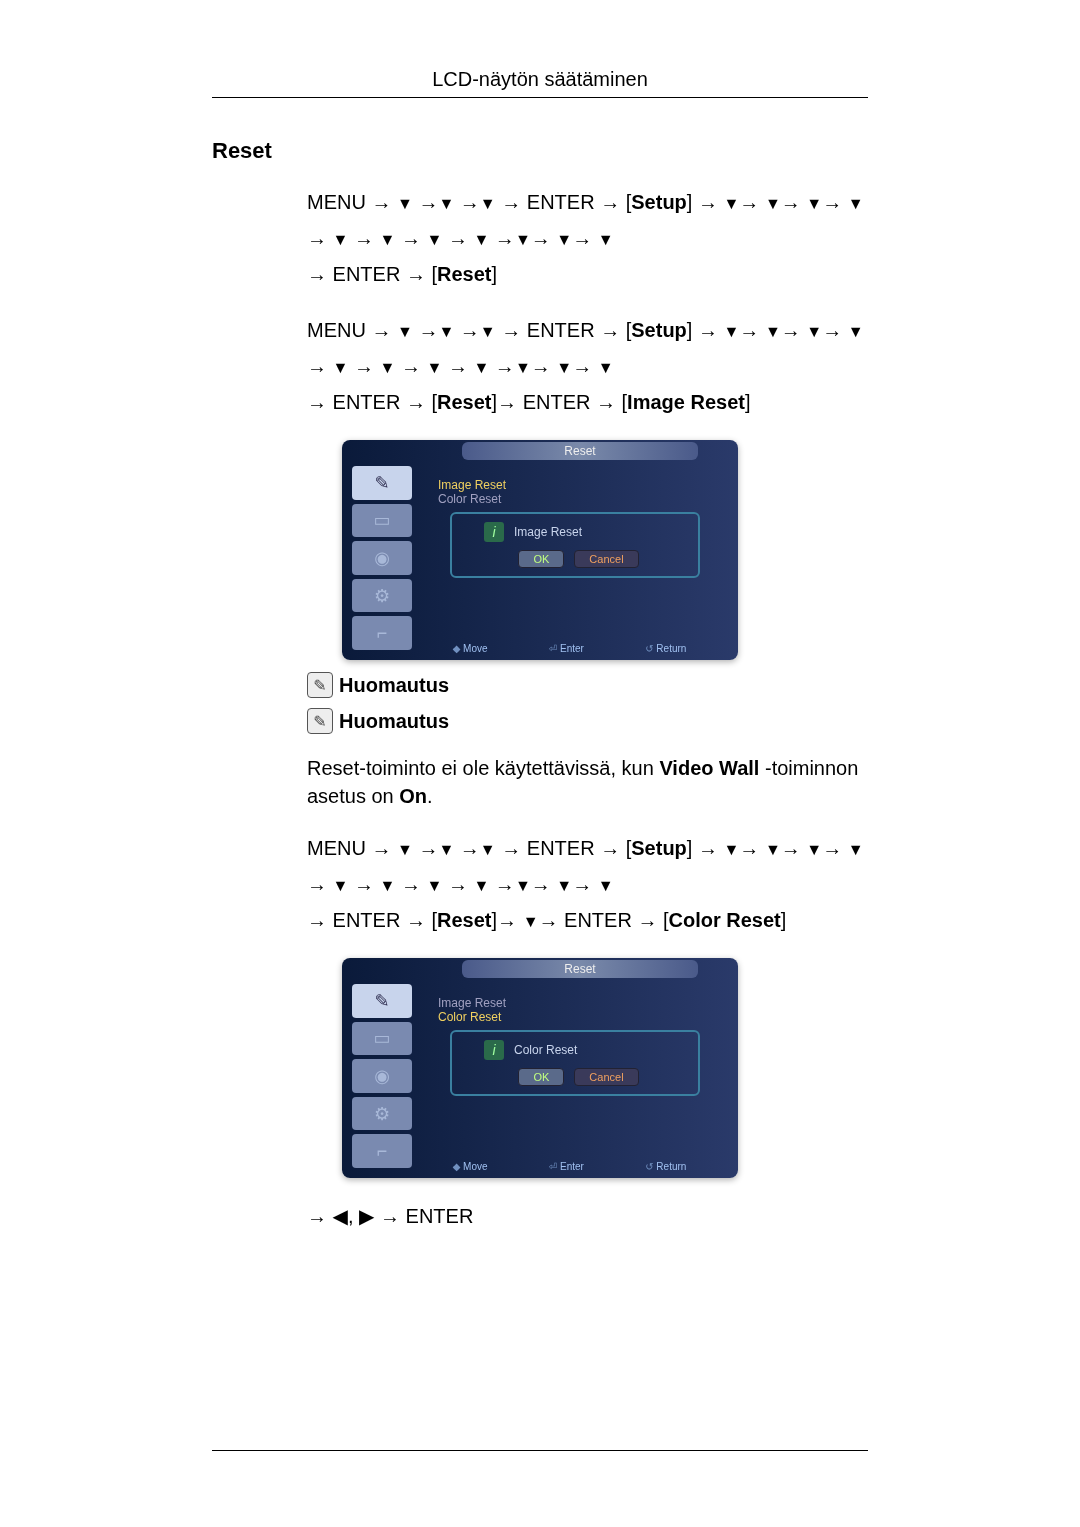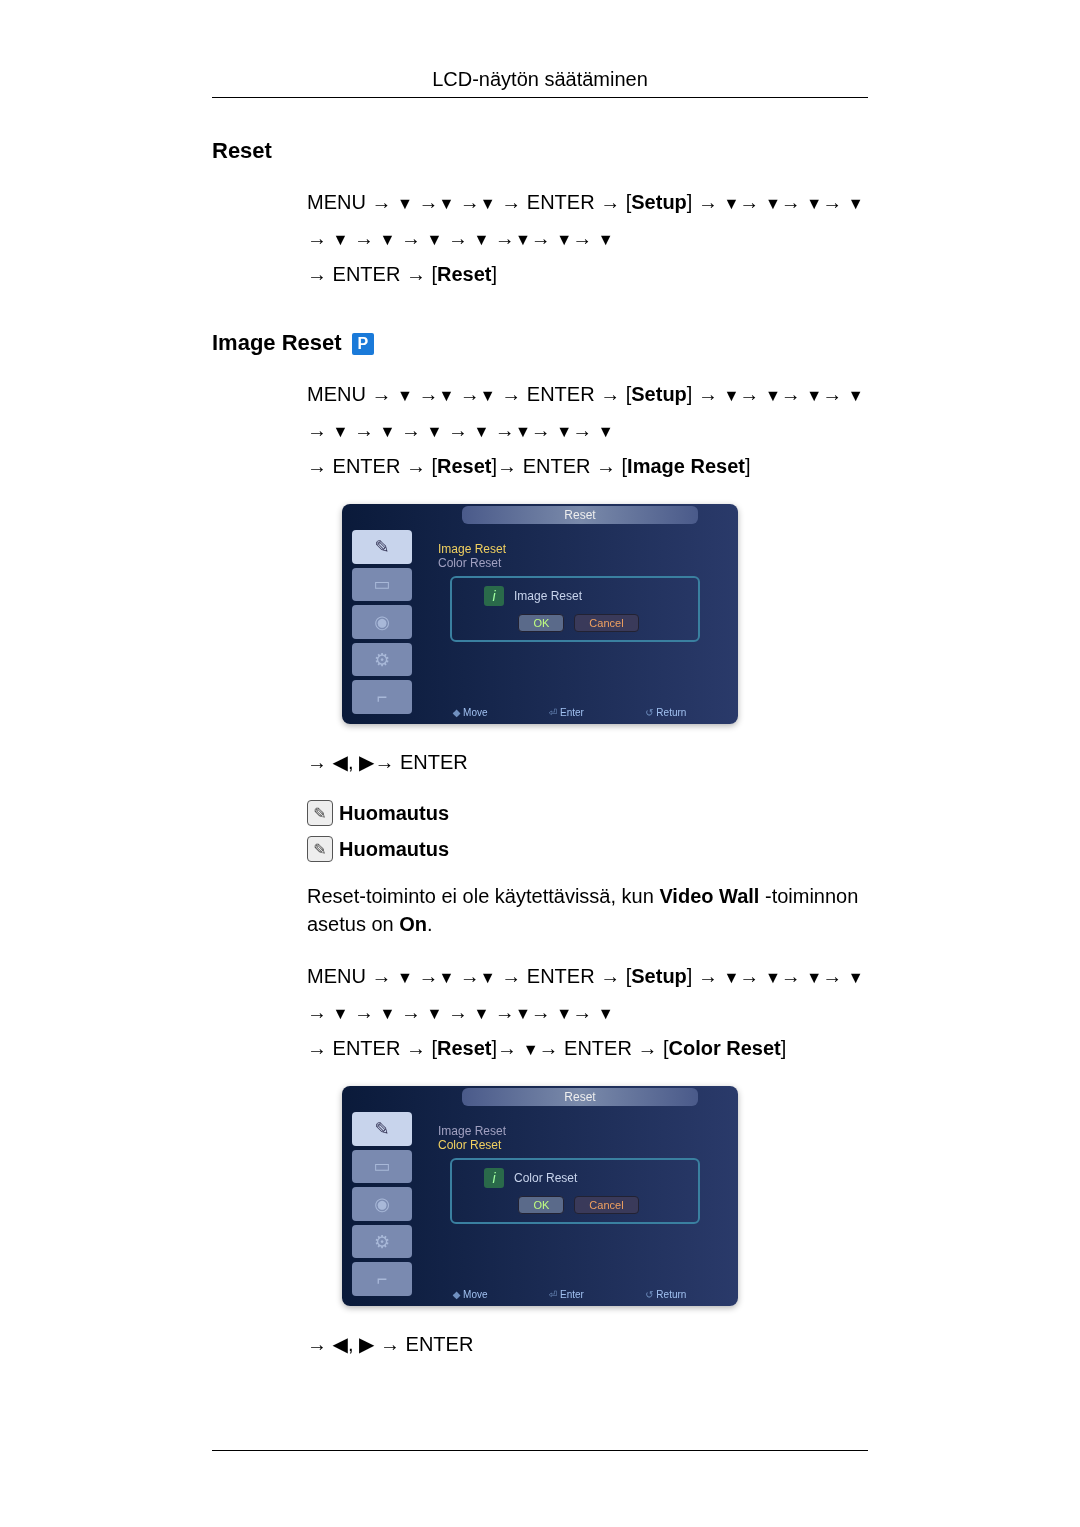--- a/index.html
+++ b/index.html
@@ -223,24 +223,20 @@
 
   <div class="header-title">LCD-näytön säätäminen</div>
   <hr class="hr-top">
 
   <div class="section-heading">Reset</div>
   <p class="nav-seq">
     <span>MENU</span> → <span class="arrow-down">▼</span> →<span class="arrow-down">▼</span> →<span class="arrow-down">▼</span> → <span>ENTER</span> → [<span class="bracket-label">Setup</span>] → <span class="arrow-down">▼</span>→ <span class="arrow-down">▼</span>→ <span class="arrow-down">▼</span>→ <span class="arrow-down">▼</span> → <span class="arrow-down">▼</span> → <span class="arrow-down">▼</span> → <span class="arrow-down">▼</span> → <span class="arrow-down">▼</span> →<span class="arrow-down">▼</span>→ <span class="arrow-down">▼</span>→ <span class="arrow-down">▼</span><br>
     → <span>ENTER</span> → [<span class="bracket-label">Reset</span>]
   </p>
 
-  <div class="section-heading">
-    <span>Image Reset</span>
-    <span class="mode-badge badge-p">P</span>
-  </div>
   <p class="nav-seq">
     <span>MENU</span> → <span class="arrow-down">▼</span> →<span class="arrow-down">▼</span> →<span class="arrow-down">▼</span> → <span>ENTER</span> → [<span class="bracket-label">Setup</span>] → <span class="arrow-down">▼</span>→ <span class="arrow-down">▼</span>→ <span class="arrow-down">▼</span>→ <span class="arrow-down">▼</span> → <span class="arrow-down">▼</span> → <span class="arrow-down">▼</span> → <span class="arrow-down">▼</span> → <span class="arrow-down">▼</span> →<span class="arrow-down">▼</span>→ <span class="arrow-down">▼</span>→ <span class="arrow-down">▼</span><br>
     → <span>ENTER</span> → [<span class="bracket-label">Reset</span>]→ <span>ENTER</span> → [<span class="bracket-label">Image Reset</span>]
   </p>
 
   <div class="osd-screenshot">
     <div class="osd-titlebar">Reset</div>
     <div class="osd-sidebar">
       <div class="osd-iconcell">✎</div>
       <div class="osd-iconcell dim">▭</div>
@@ -264,21 +260,20 @@
         </div>
       </div>
     </div>
     <div class="osd-footer">
       <span><span>◆</span> <span class="lbl">Move</span></span>
       <span><span>⏎</span> <span class="lbl">Enter</span></span>
       <span><span>↺</span> <span class="lbl">Return</span></span>
     </div>
   </div>
 
-  <p class="nav-seq">→ ◀, ▶→ ENTER</p>
 
   <div class="note-row">
     <span class="note-icon">✎</span>
     <span class="note-label">Huomautus</span>
   </div>
   <div class="note-row">
     <span class="note-icon">✎</span>
     <span class="note-label">Huomautus</span>
   </div>
   <p class="body-text" style="">

